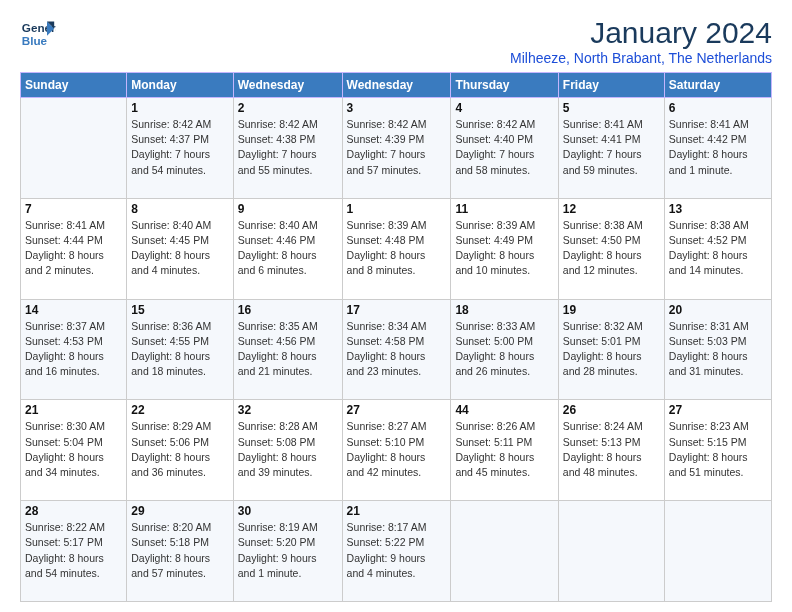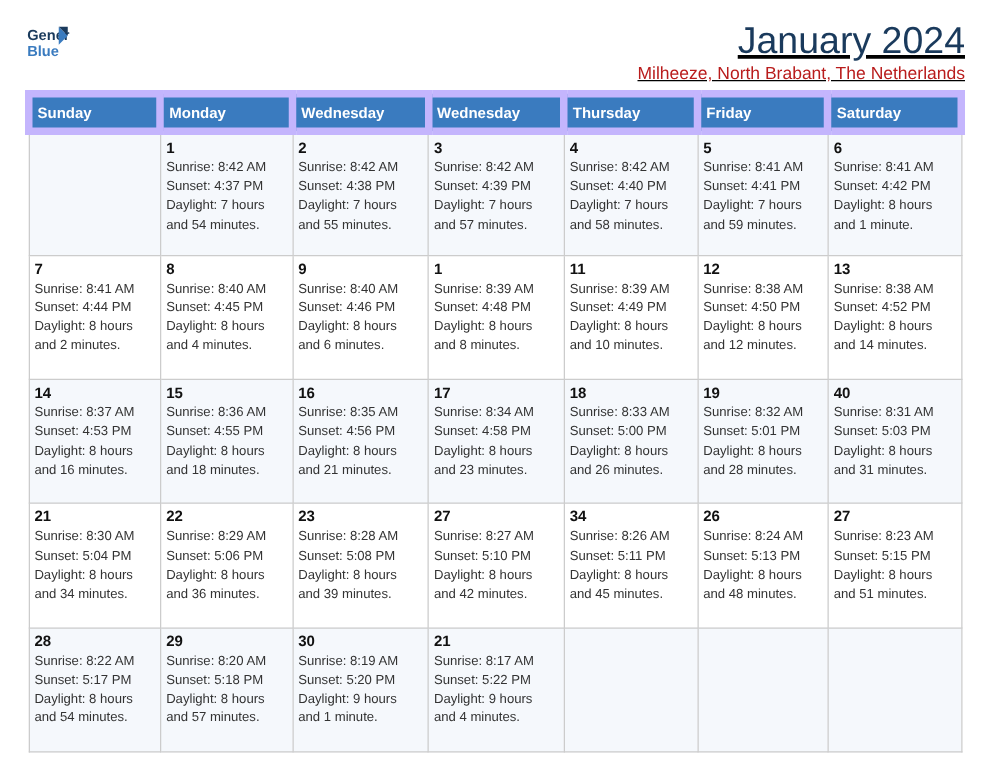--- a/index.html
+++ b/index.html
@@ -27,45 +27,44 @@
       display: flex;
       align-items: center;
       gap: 4px;
     }
     .logo-icon {
       width: 36px;
       height: 36px;
     }
     .title-block {
       text-align: right;
-      text-decoration: underline;
     }
     .month-title {
       font-size: 30px;
       color: #1a3a5c;
       font-weight: normal;
     }
     .location {
       font-size: 14px;
-      color: #b91c1c;
+      color: #1d4ed8;
     }
     .calendar {
       width: 100%;
       border-collapse: collapse;
       flex: 1;
       font-size: 11px;
     }
     .calendar thead tr th {
       background: #3a7bbf;
       color: #fff;
       padding: 5px 4px;
       text-align: left;
       font-size: 12px;
       font-weight: bold;
-      border: 6px solid #c4b5fd;
+      border: 1px solid #c4b5fd;
     }
     .calendar tbody tr td {
       border: 1px solid #ccc;
       vertical-align: top;
       padding: 3px 4px;
       width: 113px;
       height: 88px;
       background: #fff;
     }
     .calendar tbody tr:nth-child(odd) td {
@@ -198,43 +197,43 @@
           </td>
           <td>
             <span class="day-num">18</span>
             <div class="day-info">Sunrise: 8:33 AM<br>Sunset: 5:00 PM<br>Daylight: 8 hours<br>and 26 minutes.</div>
           </td>
           <td>
             <span class="day-num">19</span>
             <div class="day-info">Sunrise: 8:32 AM<br>Sunset: 5:01 PM<br>Daylight: 8 hours<br>and 28 minutes.</div>
           </td>
           <td>
-            <span class="day-num">40</span>
+            <span class="day-num">20</span>
             <div class="day-info">Sunrise: 8:31 AM<br>Sunset: 5:03 PM<br>Daylight: 8 hours<br>and 31 minutes.</div>
           </td>
         </tr>
         <tr>
           <td>
             <span class="day-num">21</span>
             <div class="day-info">Sunrise: 8:30 AM<br>Sunset: 5:04 PM<br>Daylight: 8 hours<br>and 34 minutes.</div>
           </td>
           <td>
             <span class="day-num">22</span>
             <div class="day-info">Sunrise: 8:29 AM<br>Sunset: 5:06 PM<br>Daylight: 8 hours<br>and 36 minutes.</div>
           </td>
           <td>
-            <span class="day-num">23</span>
+            <span class="day-num">32</span>
             <div class="day-info">Sunrise: 8:28 AM<br>Sunset: 5:08 PM<br>Daylight: 8 hours<br>and 39 minutes.</div>
           </td>
           <td>
             <span class="day-num">27</span>
             <div class="day-info">Sunrise: 8:27 AM<br>Sunset: 5:10 PM<br>Daylight: 8 hours<br>and 42 minutes.</div>
           </td>
           <td>
-            <span class="day-num">34</span>
+            <span class="day-num">44</span>
             <div class="day-info">Sunrise: 8:26 AM<br>Sunset: 5:11 PM<br>Daylight: 8 hours<br>and 45 minutes.</div>
           </td>
           <td>
             <span class="day-num">26</span>
             <div class="day-info">Sunrise: 8:24 AM<br>Sunset: 5:13 PM<br>Daylight: 8 hours<br>and 48 minutes.</div>
           </td>
           <td>
             <span class="day-num">27</span>
             <div class="day-info">Sunrise: 8:23 AM<br>Sunset: 5:15 PM<br>Daylight: 8 hours<br>and 51 minutes.</div>
           </td>

